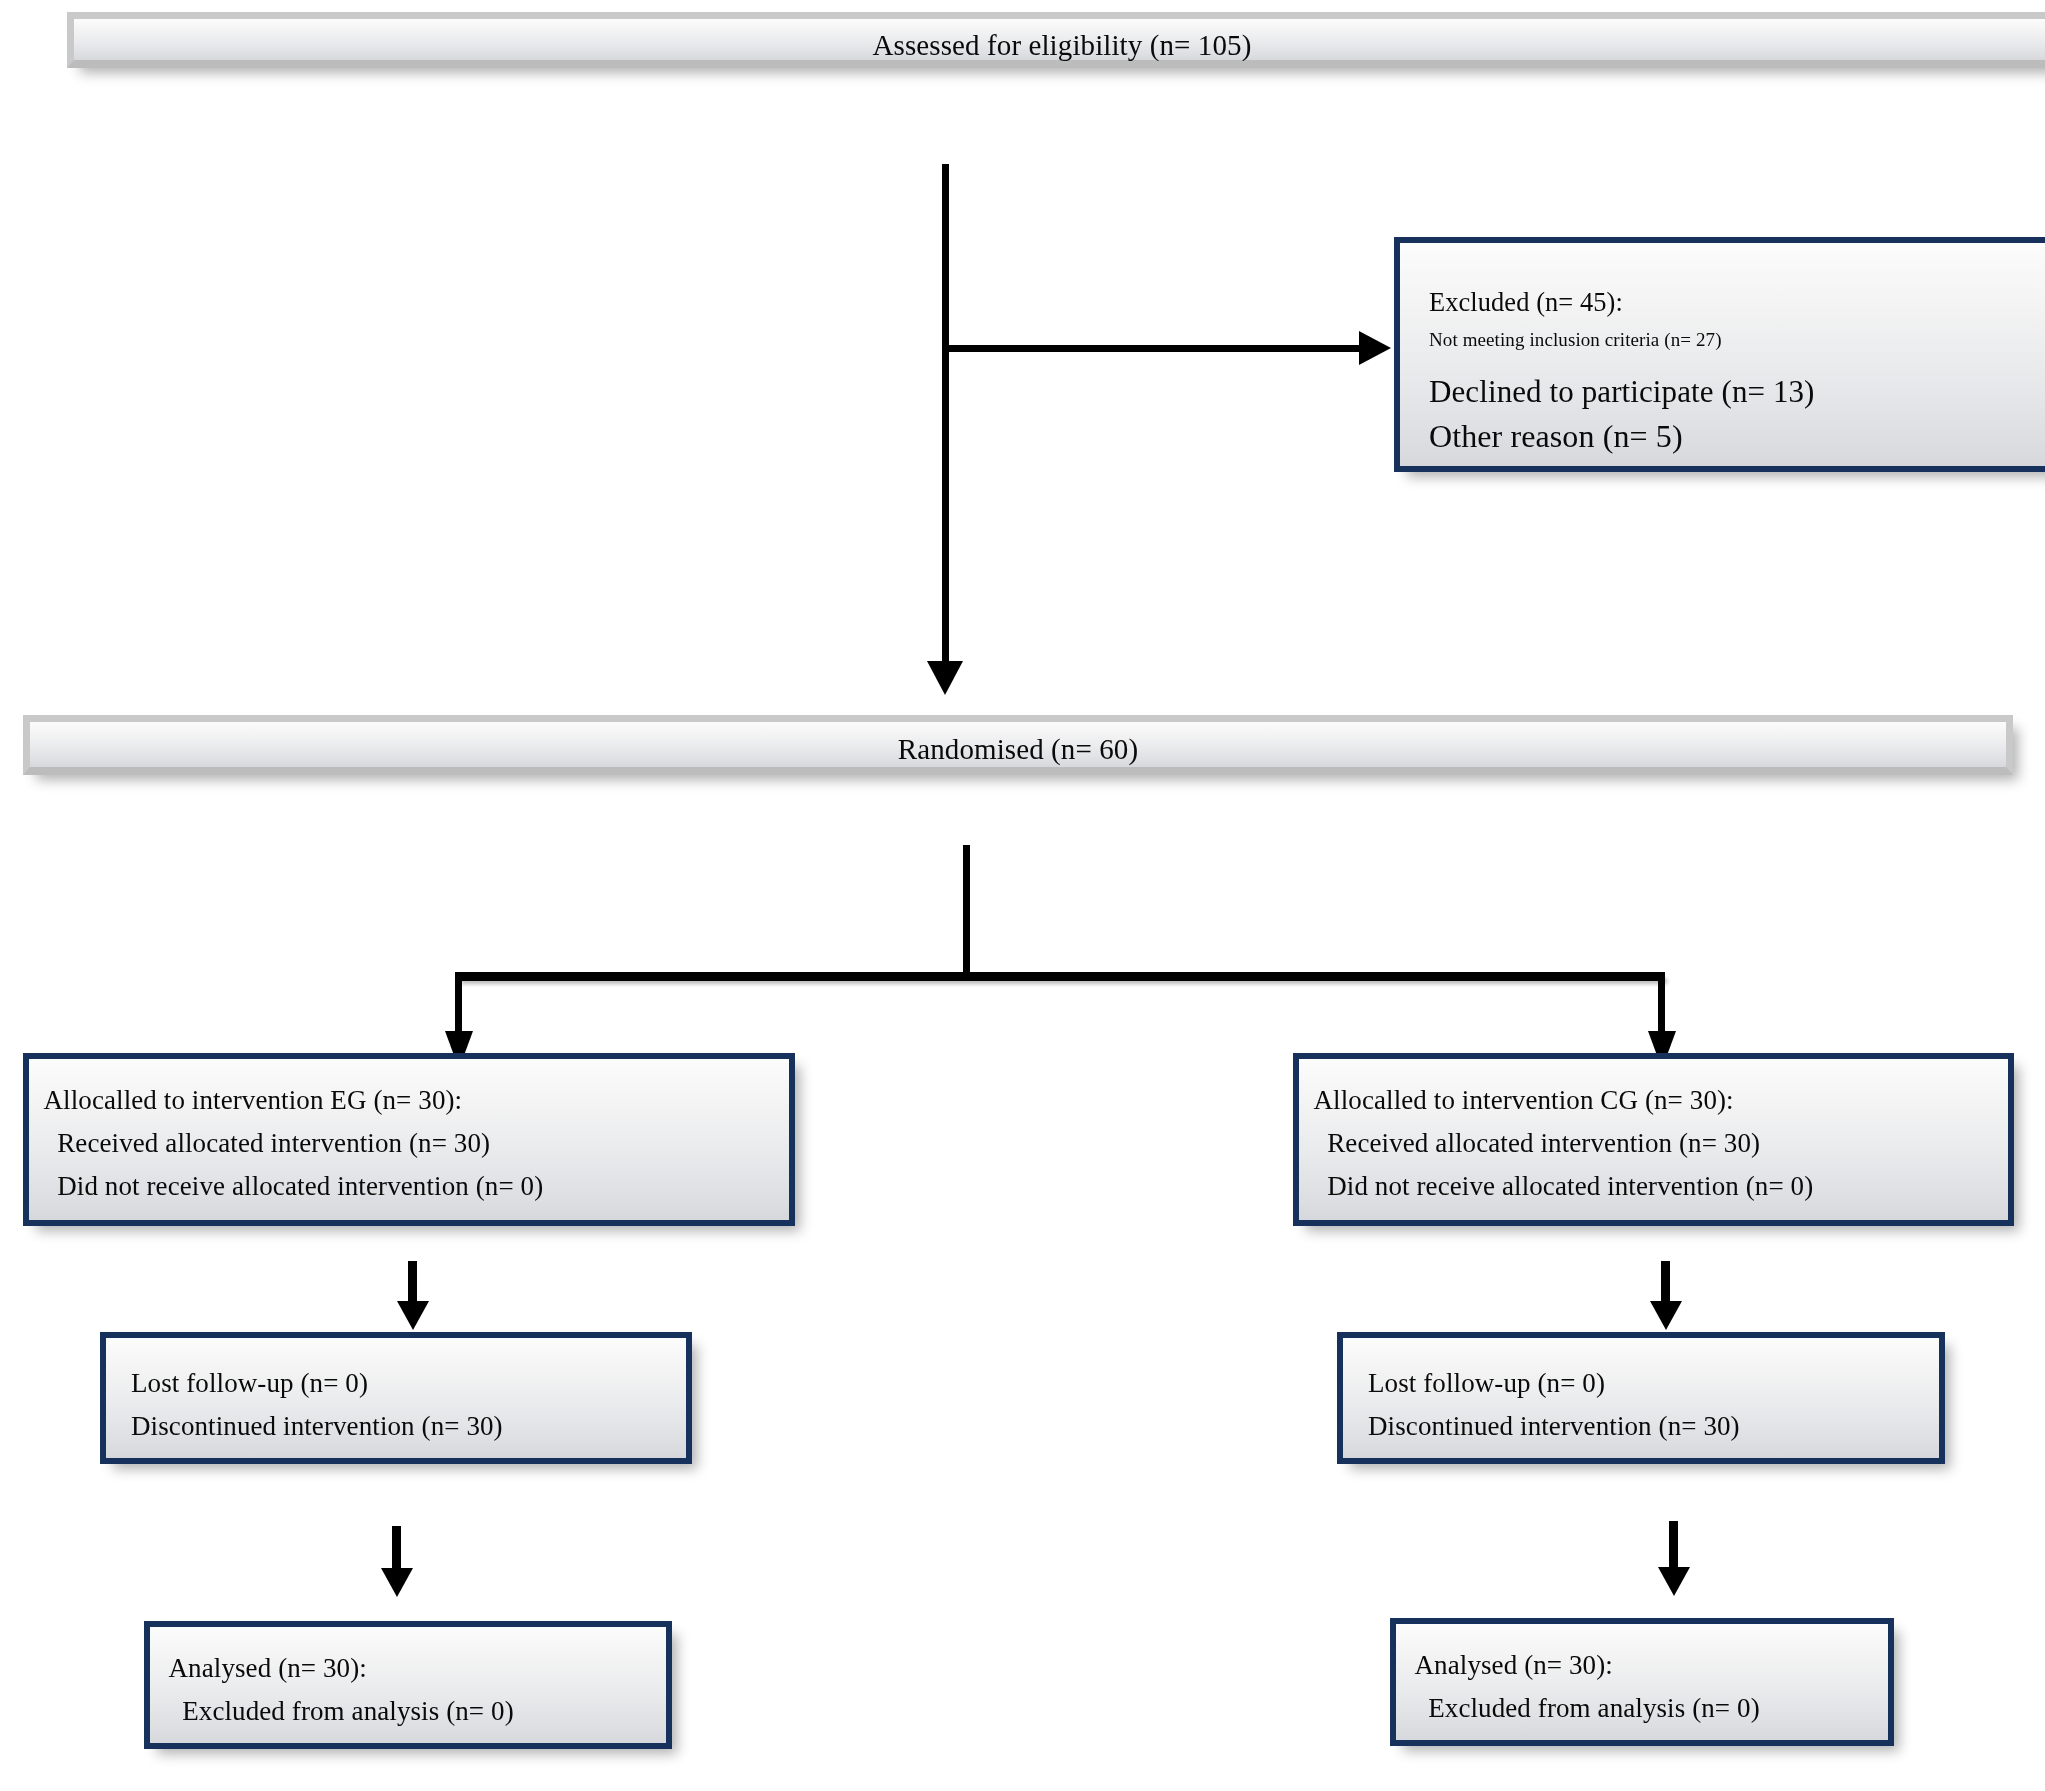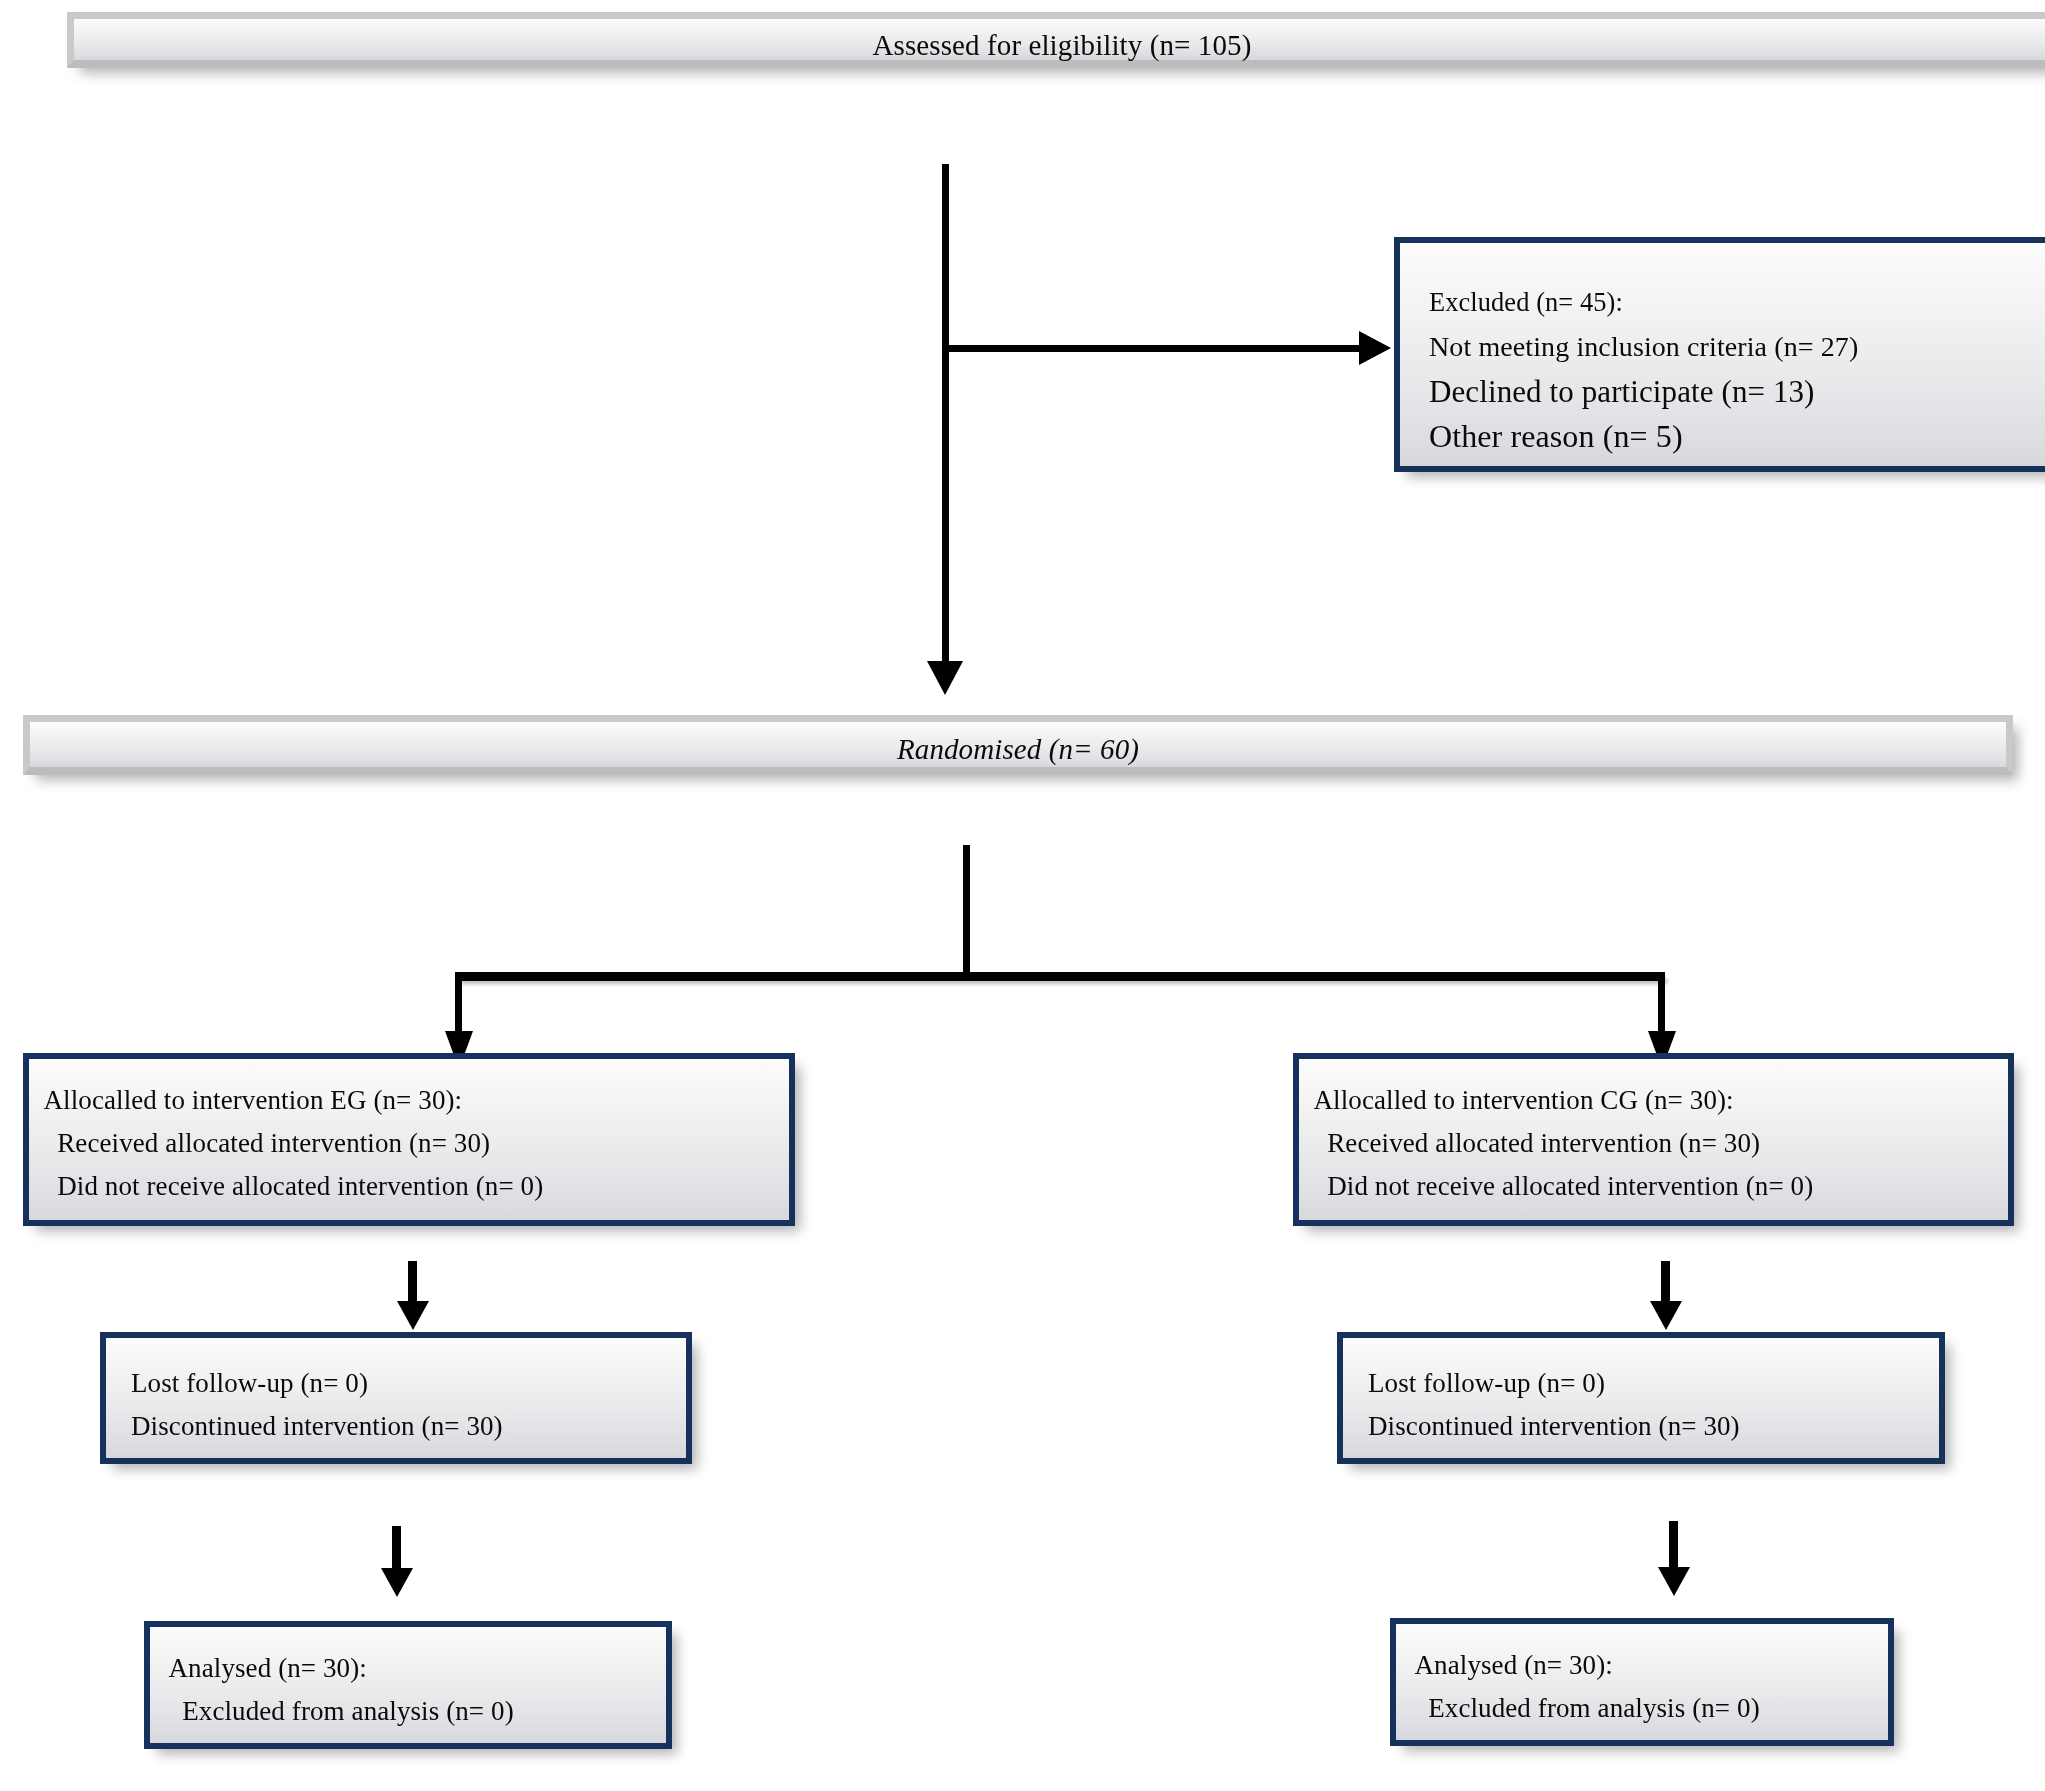--- a/index.html
+++ b/index.html
@@ -97,27 +97,27 @@
   </div>
 
   <div class="vline" style="left:942px; top:164px; width:7.3px; height:502px;"></div>
   <div class="arrowhead-down" style="left:927px; top:661px;"></div>
 
   <div class="hline" style="left:945px; top:345px; width:417px; height:6.6px;"></div>
   <div class="arrowhead-right" style="left:1359px; top:331px;"></div>
 
   <div class="node navy" style="left:1394px; top:237px; width:724px; height:235px;">
     <div class="txt" style="left:29px; top:40px; font-size:26.4px;">Excluded (n= 45):</div>
-    <div class="txt" style="left:29px; top:83px; font-size:28px;">Not meeting inclusion criteria (n= 27)</div>
+    <div class="txt" style="left:29px; top:83px; font-size:19px;">Not meeting inclusion criteria (n= 27)</div>
     <div class="txt" style="left:29px; top:126px; font-size:31px;">Declined to participate (n= 13)</div>
     <div class="txt" style="left:29px; top:169px; font-size:32px;">Other reason (n= 5)</div>
   </div>
 
   <div class="node grayband" style="left:23px; top:715px; width:1990px; height:60px;">
-    <div class="txt center" style="top:6px; font-size:29px;font-style:italic;">Randomised (n= 60)</div>
+    <div class="txt center" style="top:6px; font-size:29px;">Randomised (n= 60)</div>
   </div>
 
   <div class="vline" style="left:963px; top:845px; width:7.3px; height:132px;"></div>
 
   <div class="hline shadowed" style="left:455px; top:972px; width:1210px; height:8.6px;"></div>
 
   <div class="vline" style="left:455px; top:978px; width:7.3px; height:60px;"></div>
   <div class="arrowhead-down thin" style="left:445px; top:1031px;"></div>
 
   <div class="vline" style="left:1658px; top:978px; width:7.3px; height:60px;"></div>

